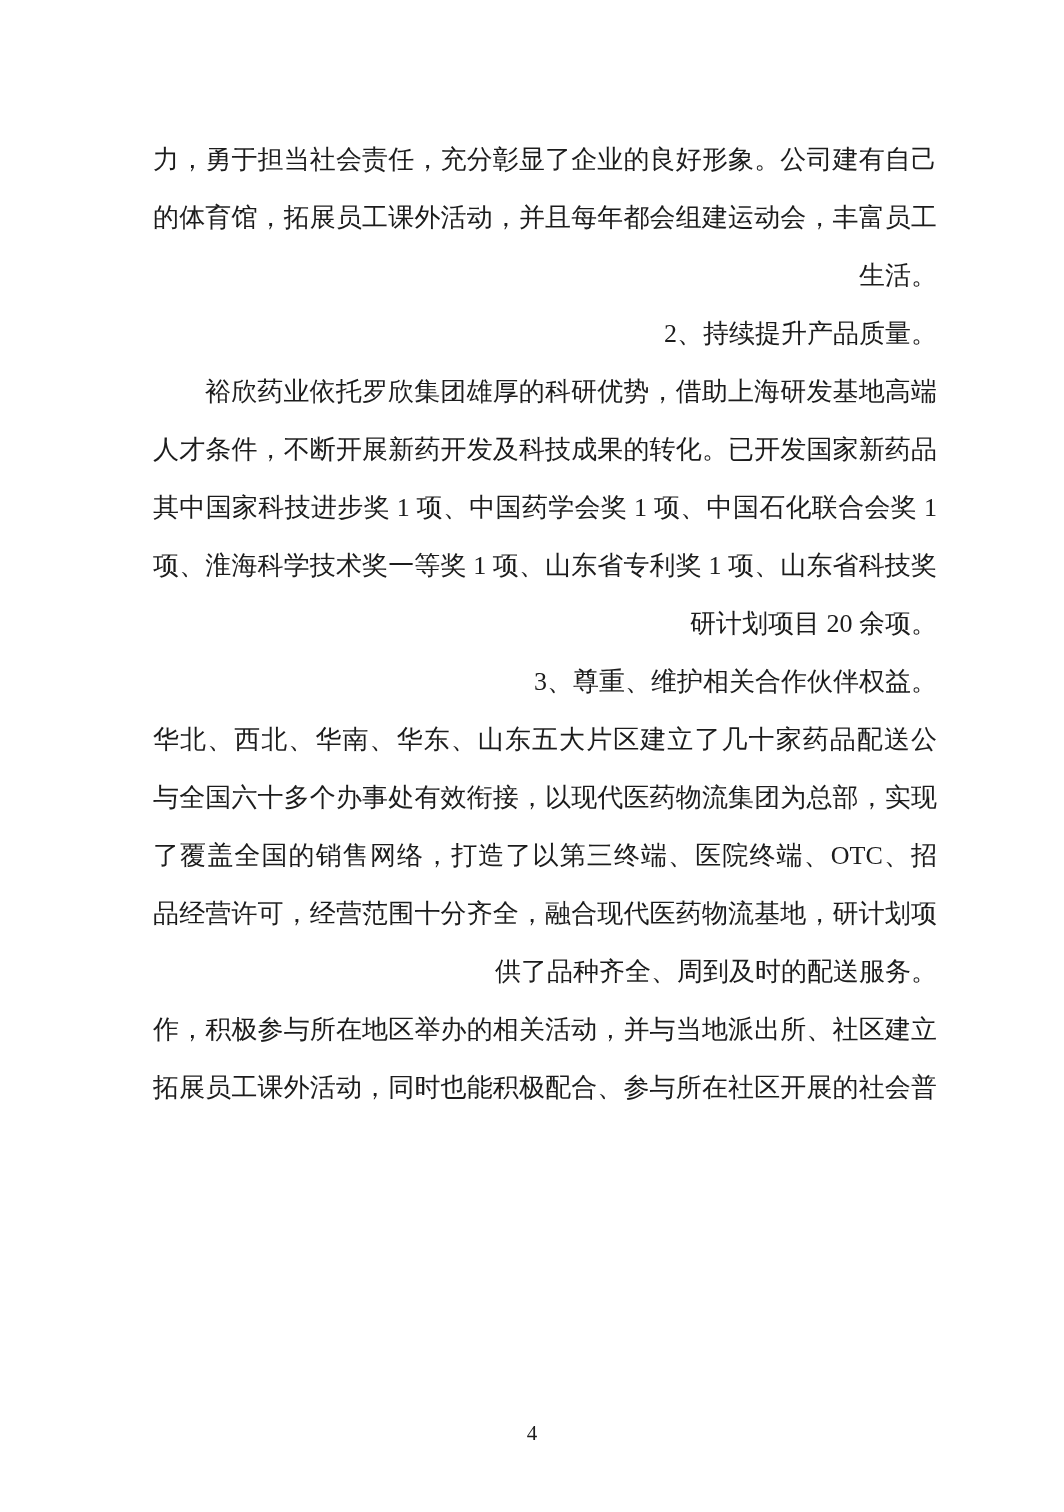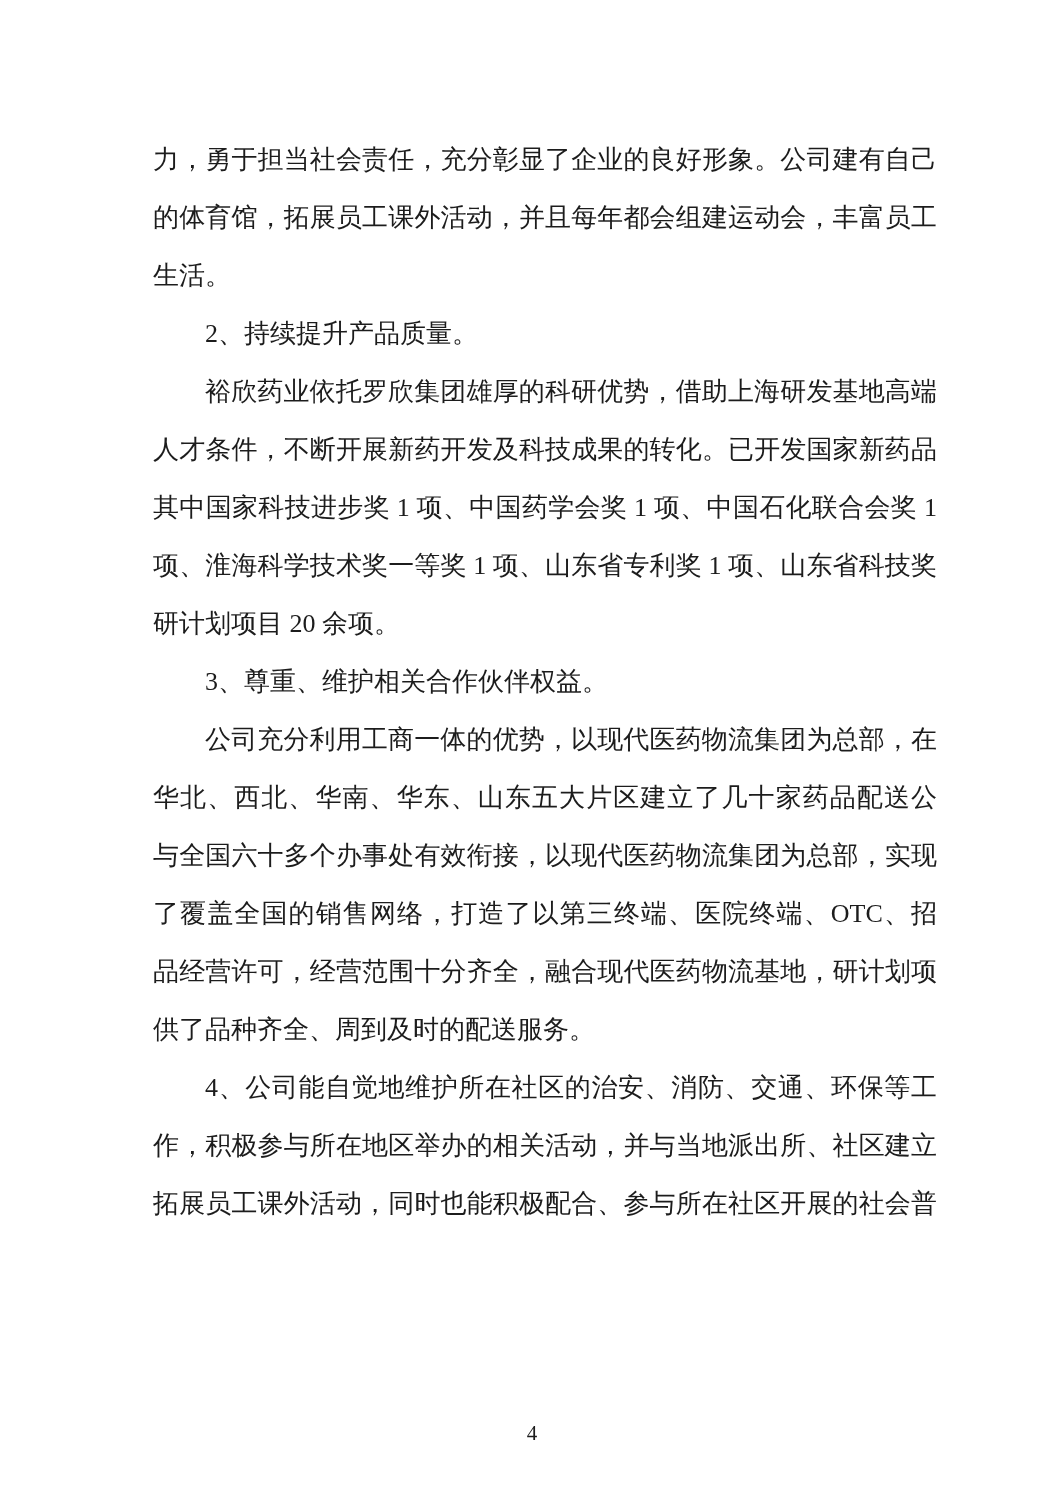--- a/index.html
+++ b/index.html
@@ -28,21 +28,21 @@
     left: 153px;
     top: 131px;
     width: 784px;
     color: var(--text-color, #1c1c1c);
   }
   .line {
     height: 58px;
     line-height: 58px;
     font-size: 26px;
     overflow: hidden;
-    text-align: left;
+    text-align: right;
     white-space: nowrap;
   }
   .line.fill {
     white-space: normal;
     text-align: justify;
     text-align-last: justify;
   }
   .line.indent {
     padding-left: 52px;
   }
@@ -65,24 +65,22 @@
       <div class="line fill">力，勇于担当社会责任，充分彰显了企业的良好形象。公司建有自己</div>
       <div class="line fill">的体育馆，拓展员工课外活动，并且每年都会组建运动会，丰富员工</div>
       <div class="line">生活。</div>
       <div class="line indent">2、持续提升产品质量。</div>
       <div class="line indent fill">裕欣药业依托罗欣集团雄厚的科研优势，借助上海研发基地高端</div>
       <div class="line fill">人才条件，不断开展新药开发及科技成果的转化。已开发国家新药品</div>
       <div class="line fill">其中国家科技进步奖 1 项、中国药学会奖 1 项、中国石化联合会奖 1</div>
       <div class="line fill">项、淮海科学技术奖一等奖 1 项、山东省专利奖 1 项、山东省科技奖</div>
       <div class="line">研计划项目 20 余项。</div>
       <div class="line indent">3、尊重、维护相关合作伙伴权益。</div>
-      <div class="line indent fill">公司充分利用工商一体的优势，以现代医药物流集团为总部，在</div>
       <div class="line fill">华北、西北、华南、华东、山东五大片区建立了几十家药品配送公司，</div>
       <div class="line fill">与全国六十多个办事处有效衔接，以现代医药物流集团为总部，实现</div>
       <div class="line fill">了覆盖全国的销售网络，打造了以第三终端、医院终端、OTC、招商、</div>
       <div class="line fill">品经营许可，经营范围十分齐全，融合现代医药物流基地，研计划项目</div>
       <div class="line">供了品种齐全、周到及时的配送服务。</div>
-      <div class="line indent fill">4、公司能自觉地维护所在社区的治安、消防、交通、环保等工</div>
       <div class="line fill">作，积极参与所在地区举办的相关活动，并与当地派出所、社区建立</div>
       <div class="line fill">拓展员工课外活动，同时也能积极配合、参与所在社区开展的社会普查</div>
     </div>
   <div class="page-number">4</div>
 </div>
 
 </body></html>

